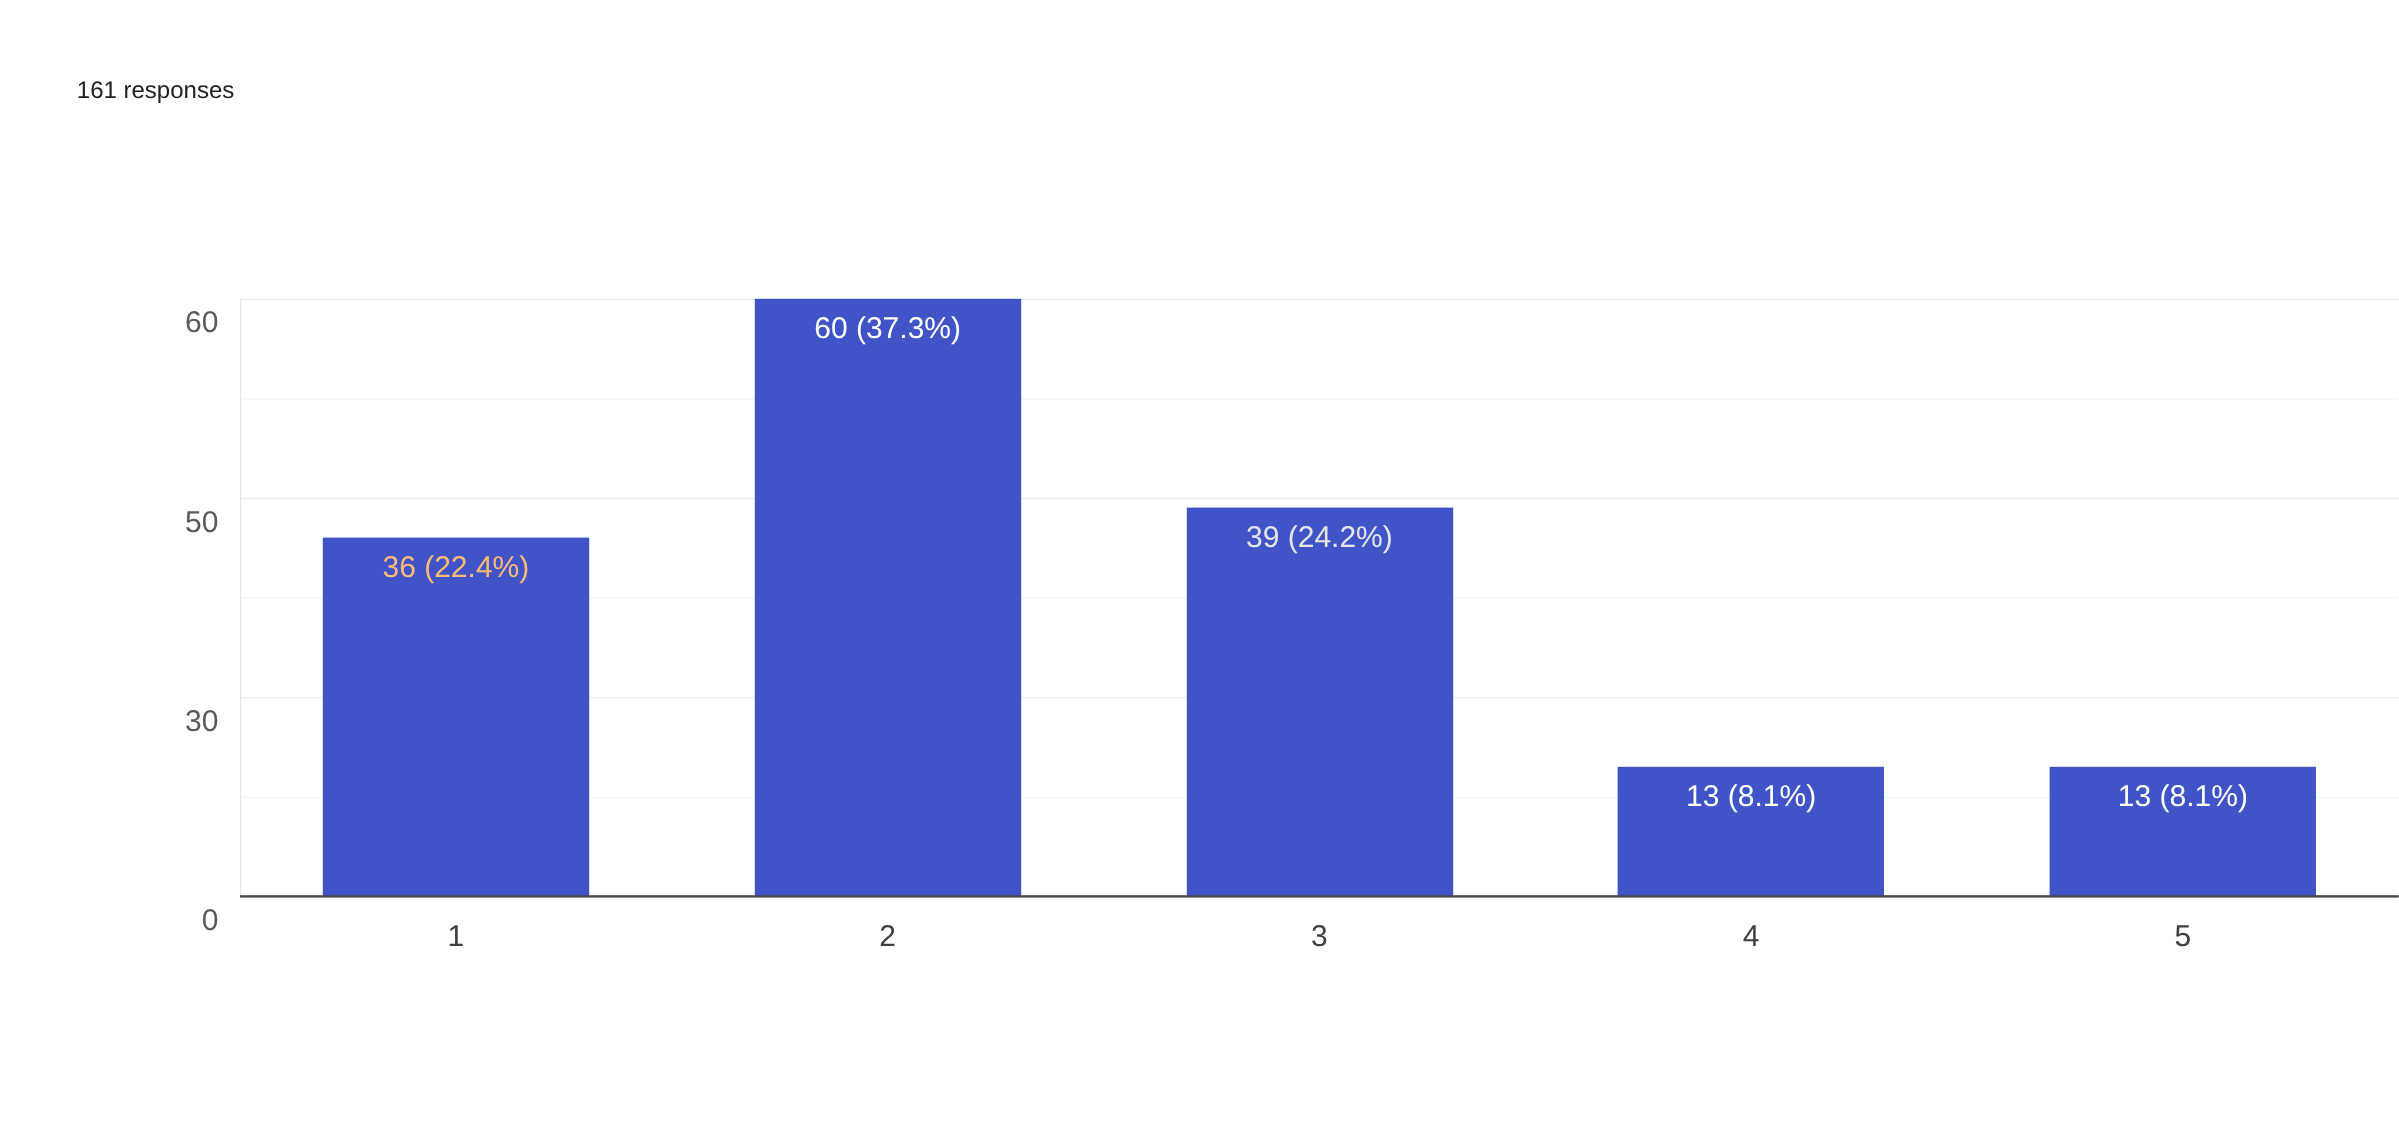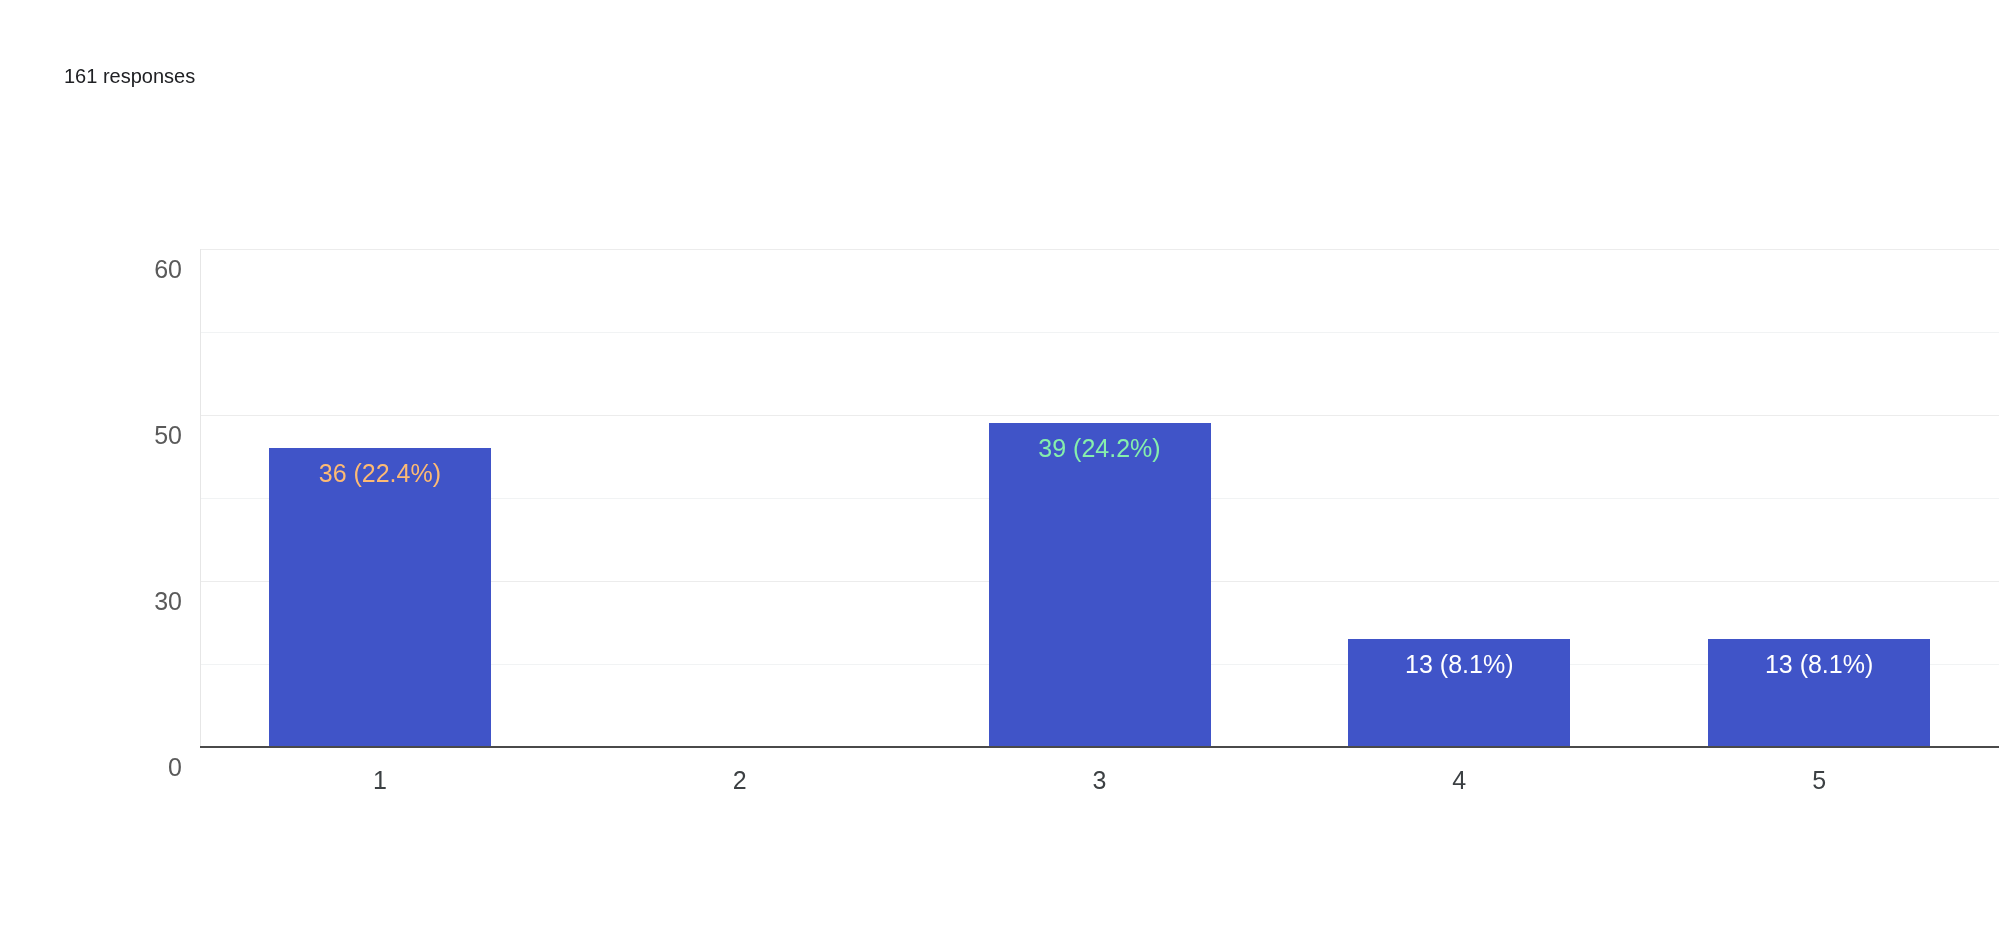--- a/index.html
+++ b/index.html
@@ -133,22 +133,25 @@
   <div id="plot">
       <div class="gridline" style="top: 415px;"></div>
       <div class="gridline" style="top: 249px;"></div>
       <div class="gridline" style="top: 83px;"></div>
       <div class="gridline major" style="top: 332px;"></div>
       <div class="gridline major" style="top: 166px;"></div>
       <div class="gridline major" style="top: 0px;"></div>
       <div class="bar" style="background: rgb(64, 84, 200); left: 68.9px; width: 222px; height: 298.8px;">
         <span class="bar-label" style="color: #fdba74;">36 (22.4%)</span>
       </div>
+      <div class="bar" style="background: rgb(64, 84, 200); left: 428.7px; width: 222px; height: 498px;">
+        <span class="bar-label" style="color: rgb(255, 255, 255);">60 (37.3%)</span>
+      </div>
       <div class="bar" style="background: rgb(64, 84, 200); left: 788.5px; width: 222px; height: 323.7px;">
-        <span class="bar-label" style="color: #86efac; text-align: center;">39 (24.2%)</span>
+        <span class="bar-label" style="color: #e5e5e5; text-align: center;">39 (24.2%)</span>
       </div>
       <div class="bar" style="background: rgb(64, 84, 200); left: 1148.3px; width: 222px; height: 107.9px;">
         <span class="bar-label" style="color: rgb(255, 255, 255);">13 (8.1%)</span>
       </div>
       <div class="bar" style="background: rgb(64, 84, 200); left: 1508.1px; width: 222px; height: 107.9px;">
         <span class="bar-label" style="color: rgb(255, 255, 255);">13 (8.1%)</span>
       </div>
     </div>
   <div id="y-axis-line"></div>
   <div id="x-axis-line"></div>

